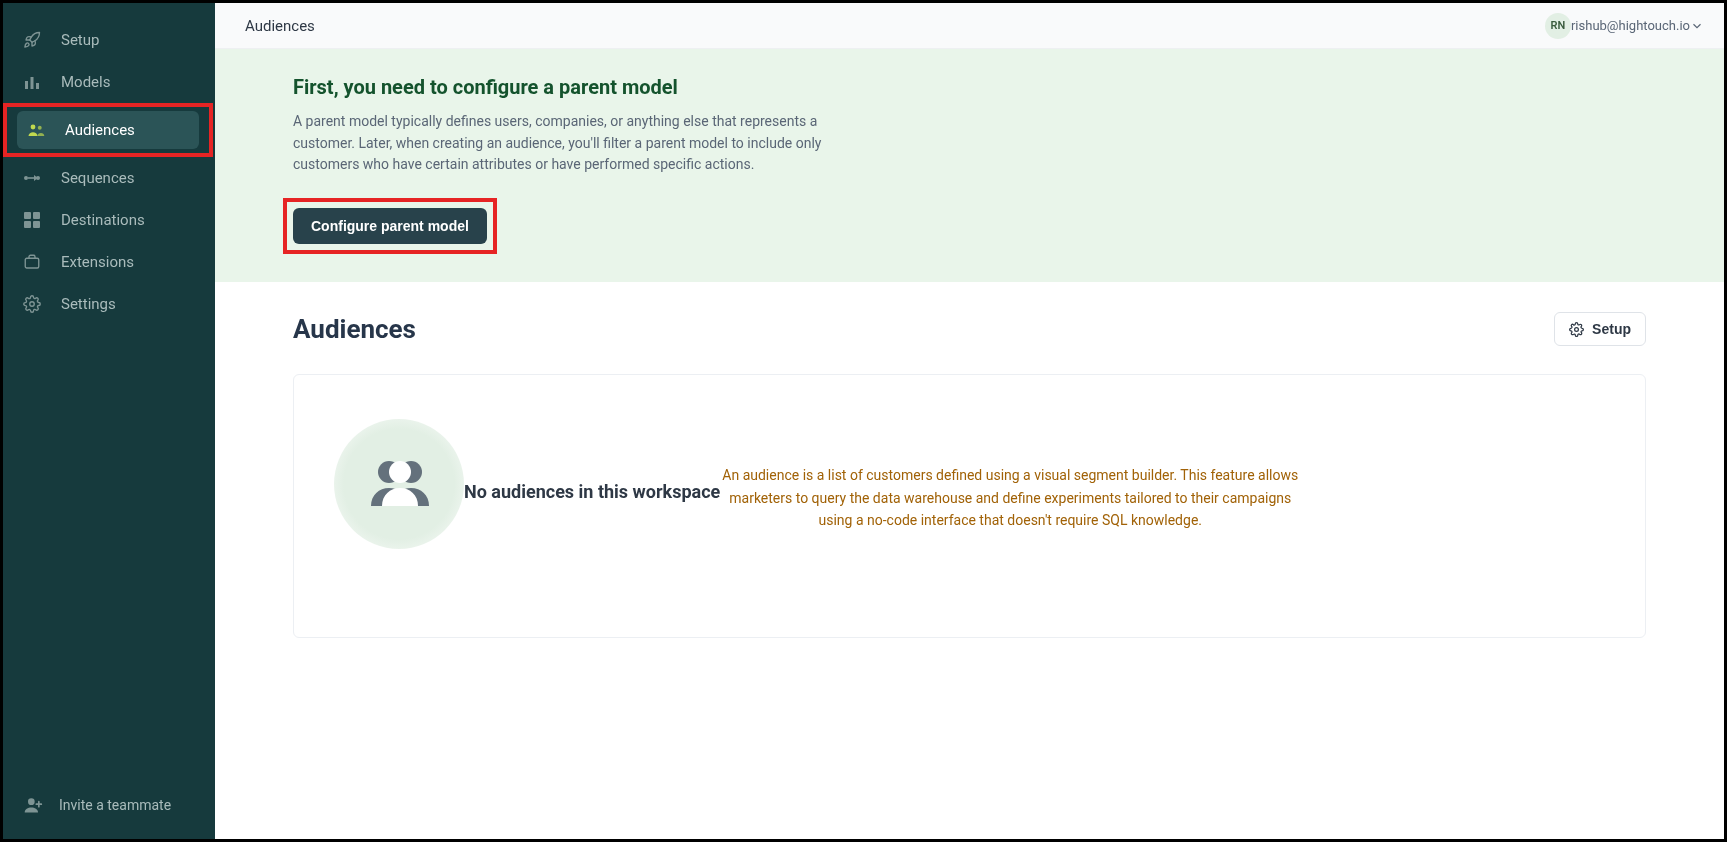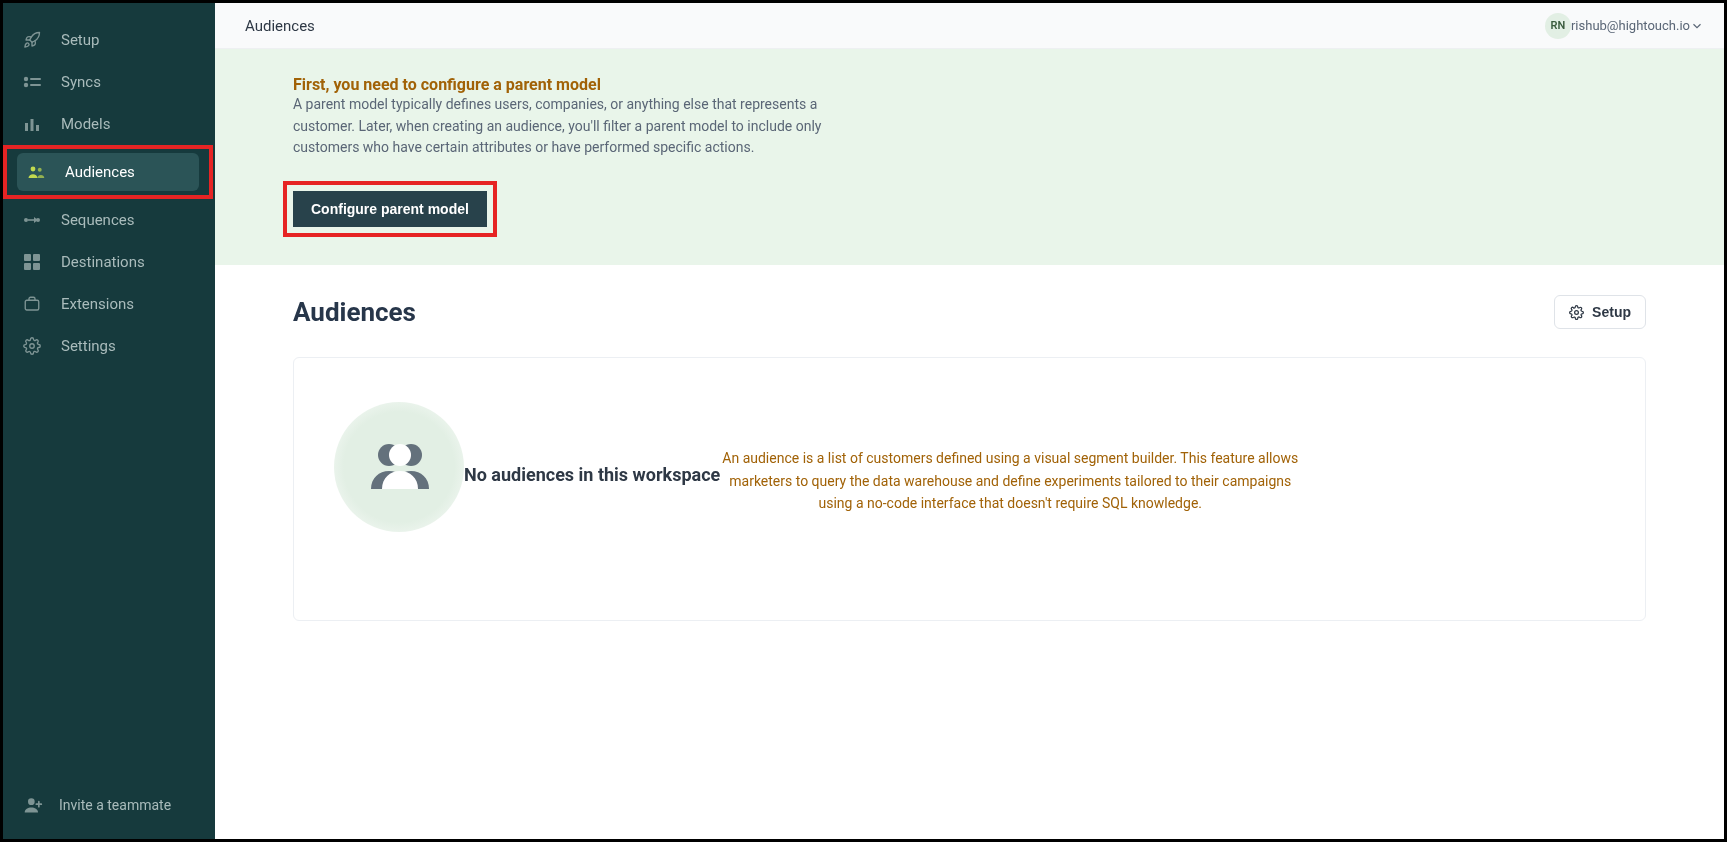--- a/index.html
+++ b/index.html
@@ -128,43 +128,44 @@
     .chevron-down {
       color: #5a6676;
     }
 
     
     .banner {
       background: #e9f5ea;
       padding: 26px 30px 28px 78px;
     }
     .banner-title {
-      font-size: 16px;
+      font-size: 20px;
       font-weight: 700;
-      color: #a16207;
+      color: #14532d;
+      margin-bottom: 12px;
     }
     .banner-desc {
       font-size: 14px;
       color: #5a6676;
       line-height: 1.55;
       max-width: 560px;
       margin-bottom: 12px;
     }
     .banner-button-wrap {
       display:inline-block;
       border: 4px solid #e62424;
       padding: 6px;
       margin-top: 10px;
       margin-left: -10px;
     }
     .btn-primary {
       background: #28424b;
       color: #ffffff;
       border: none;
-      border-radius: 0;
+      border-radius: 6px;
       padding: 10px 18px;
       font-size: 14px;
       font-weight: 600;
       cursor: pointer;
       text-align: center;
     }
 
     
     .content {
       background: #ffffff;
@@ -240,31 +241,20 @@
           <svg width="18" height="18" viewBox="0 0 24 24" fill="none" stroke="currentColor" stroke-width="1.8" stroke-linecap="round" stroke-linejoin="round">
               <path d="M4.5 16.5c-1.5 1.26-2 5-2 5s3.74-.5 5-2c.71-.84.7-2.13-.09-2.91a2.18 2.18 0 0 0-2.91-.09z"></path>
               <path d="M12 15l-3-3a22 22 0 0 1 2-3.95A12.88 12.88 0 0 1 22 2c0 2.72-.78 7.5-6 11a22.35 22.35 0 0 1-4 2z"></path>
               <path d="M9 12H4s.55-3.03 2-4c1.62-1.08 5 0 5 0"></path>
               <path d="M12 15v5s3.03-.55 4-2c1.08-1.62 0-5 0-5"></path>
             </svg>
         </span>
         <span>Setup</span>
       </div>
 
-      <div class="sidebar-item">
-        <span class="icon">
-          <svg width="18" height="12" viewBox="0 0 18 12" fill="currentColor">
-              <circle cx="3" cy="3" r="2.2"></circle>
-              <circle cx="3" cy="9" r="2.2"></circle>
-              <rect x="7" y="2" width="11" height="2" rx="1"></rect>
-              <rect x="7" y="8" width="11" height="2" rx="1"></rect>
-            </svg>
-        </span>
-        <span>Syncs</span>
-      </div>
 
       <div class="sidebar-item">
         <span class="icon">
           <svg width="18" height="18" viewBox="0 0 18 18" fill="currentColor">
               <rect x="2" y="8" width="3" height="8"></rect>
               <rect x="7.5" y="4" width="3" height="12"></rect>
               <rect x="13" y="10" width="3" height="6"></rect>
             </svg>
         </span>
         <span>Models</span>

